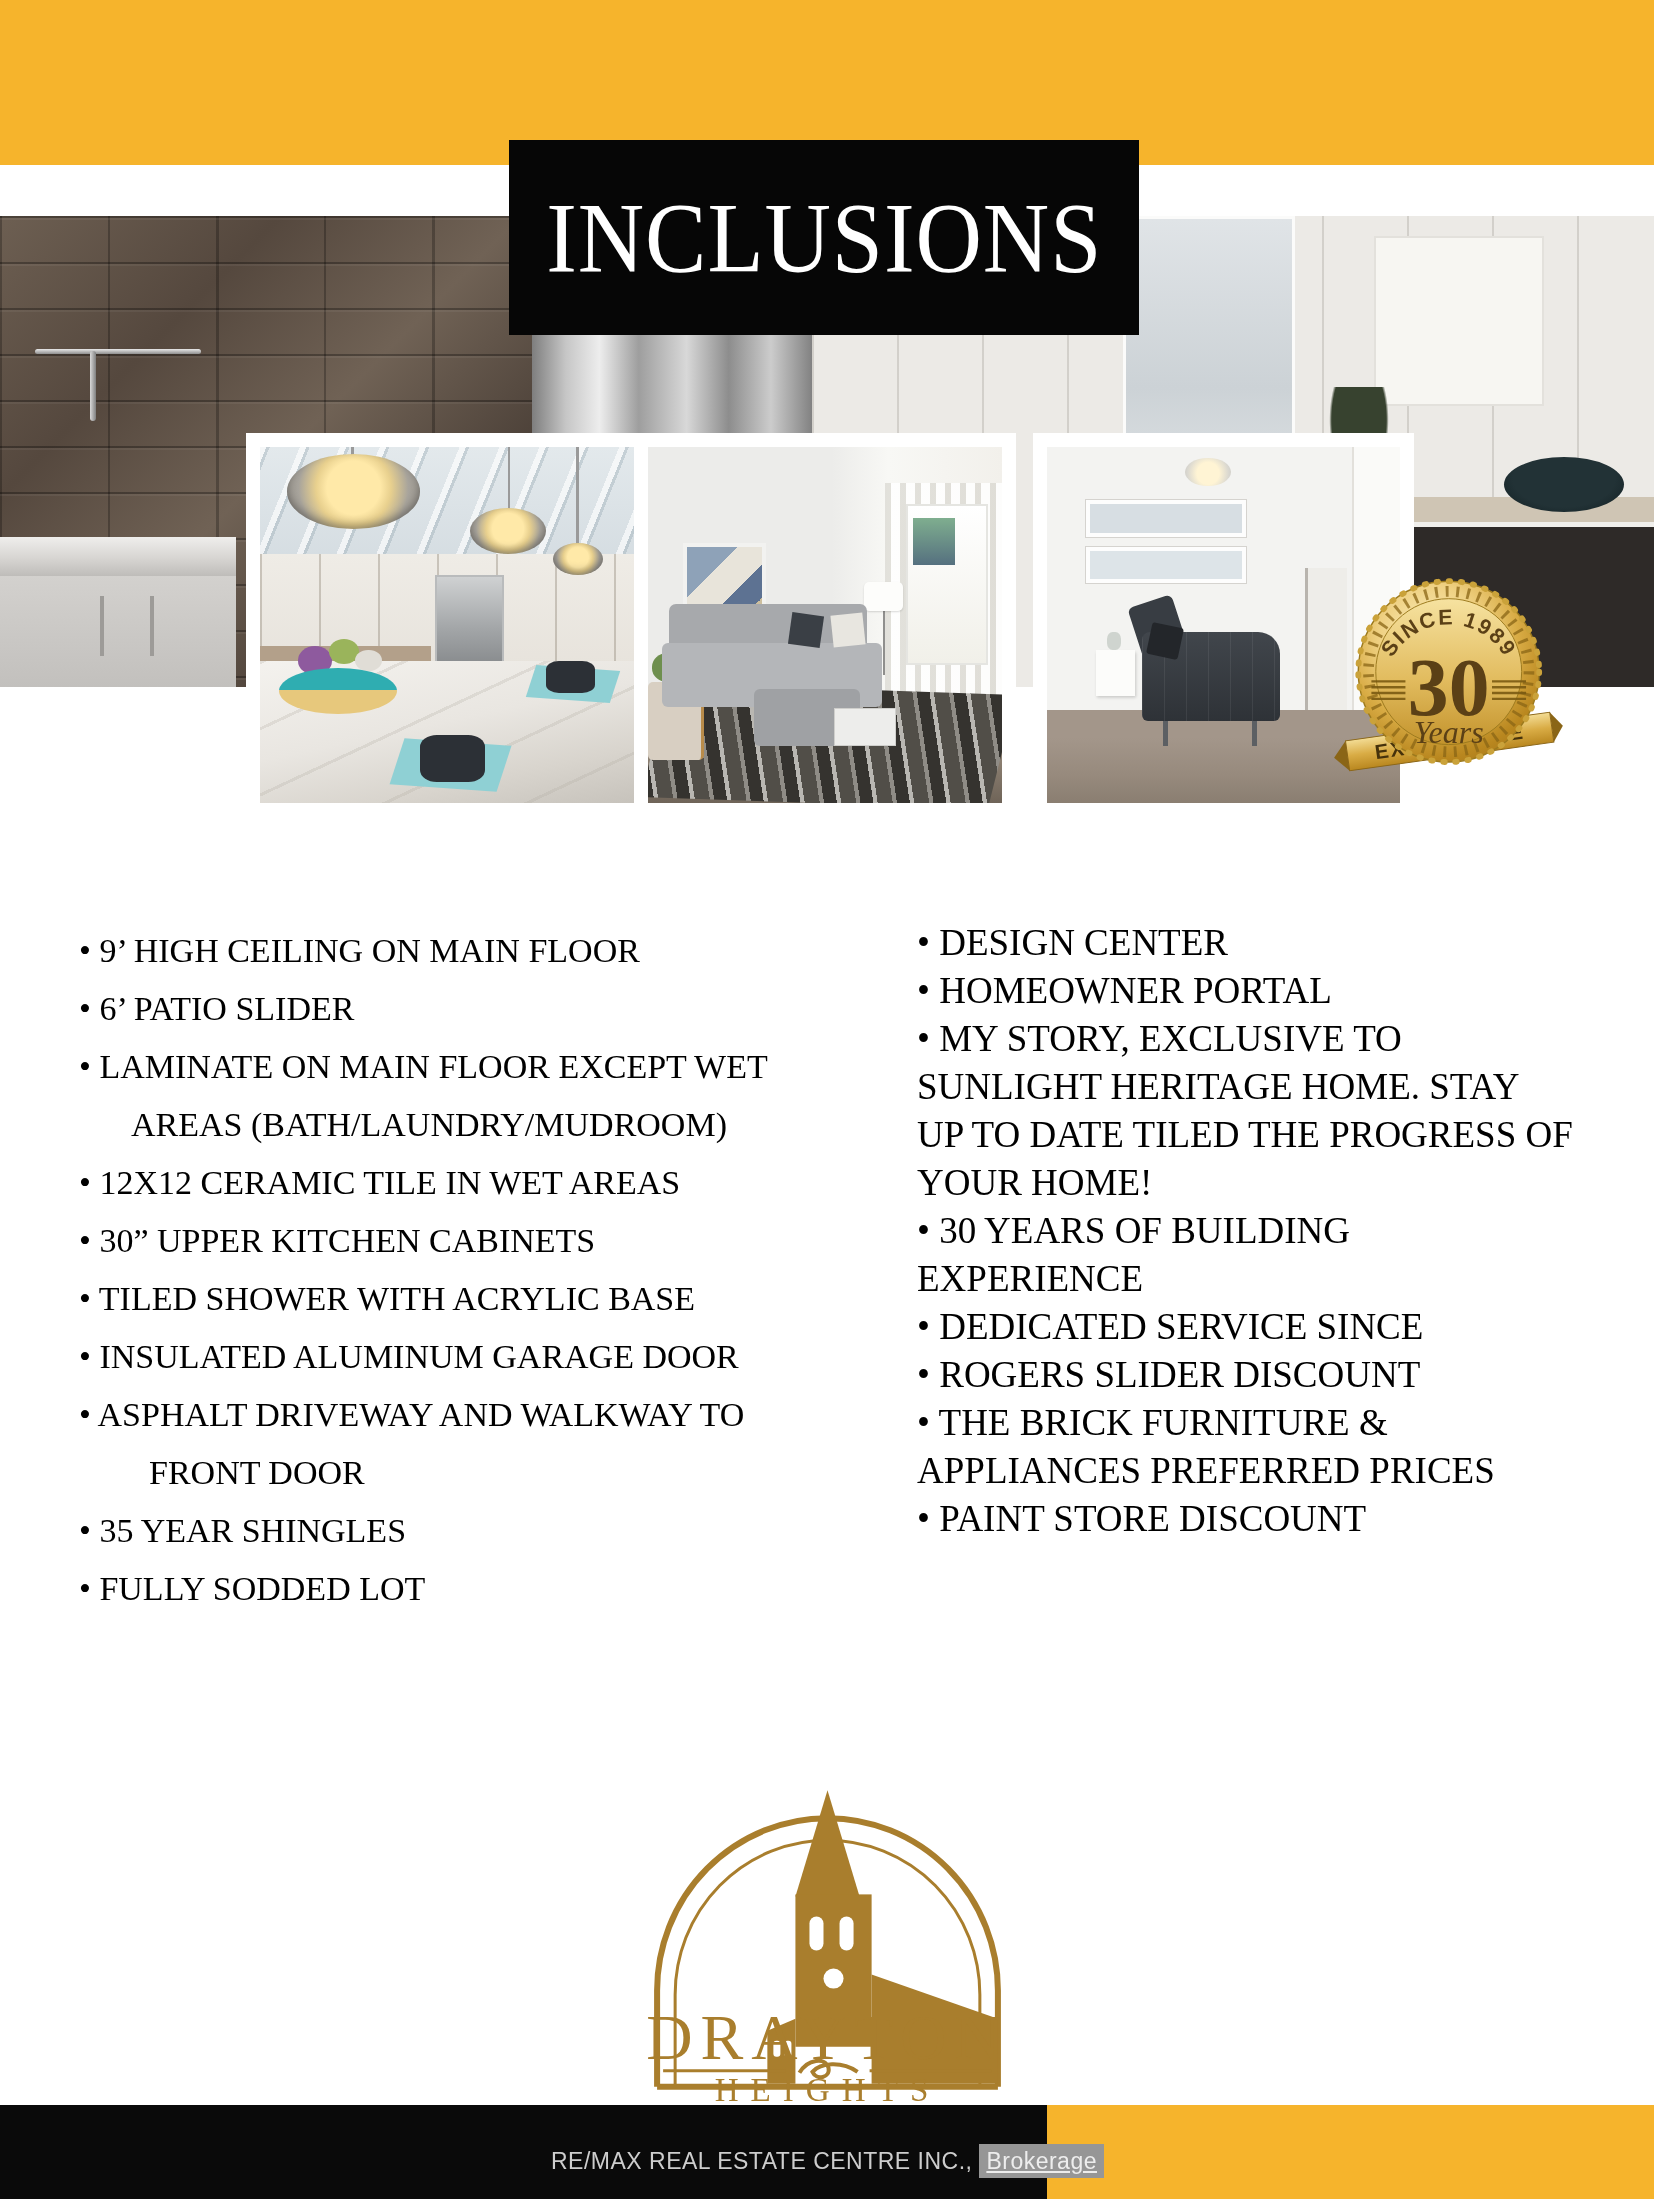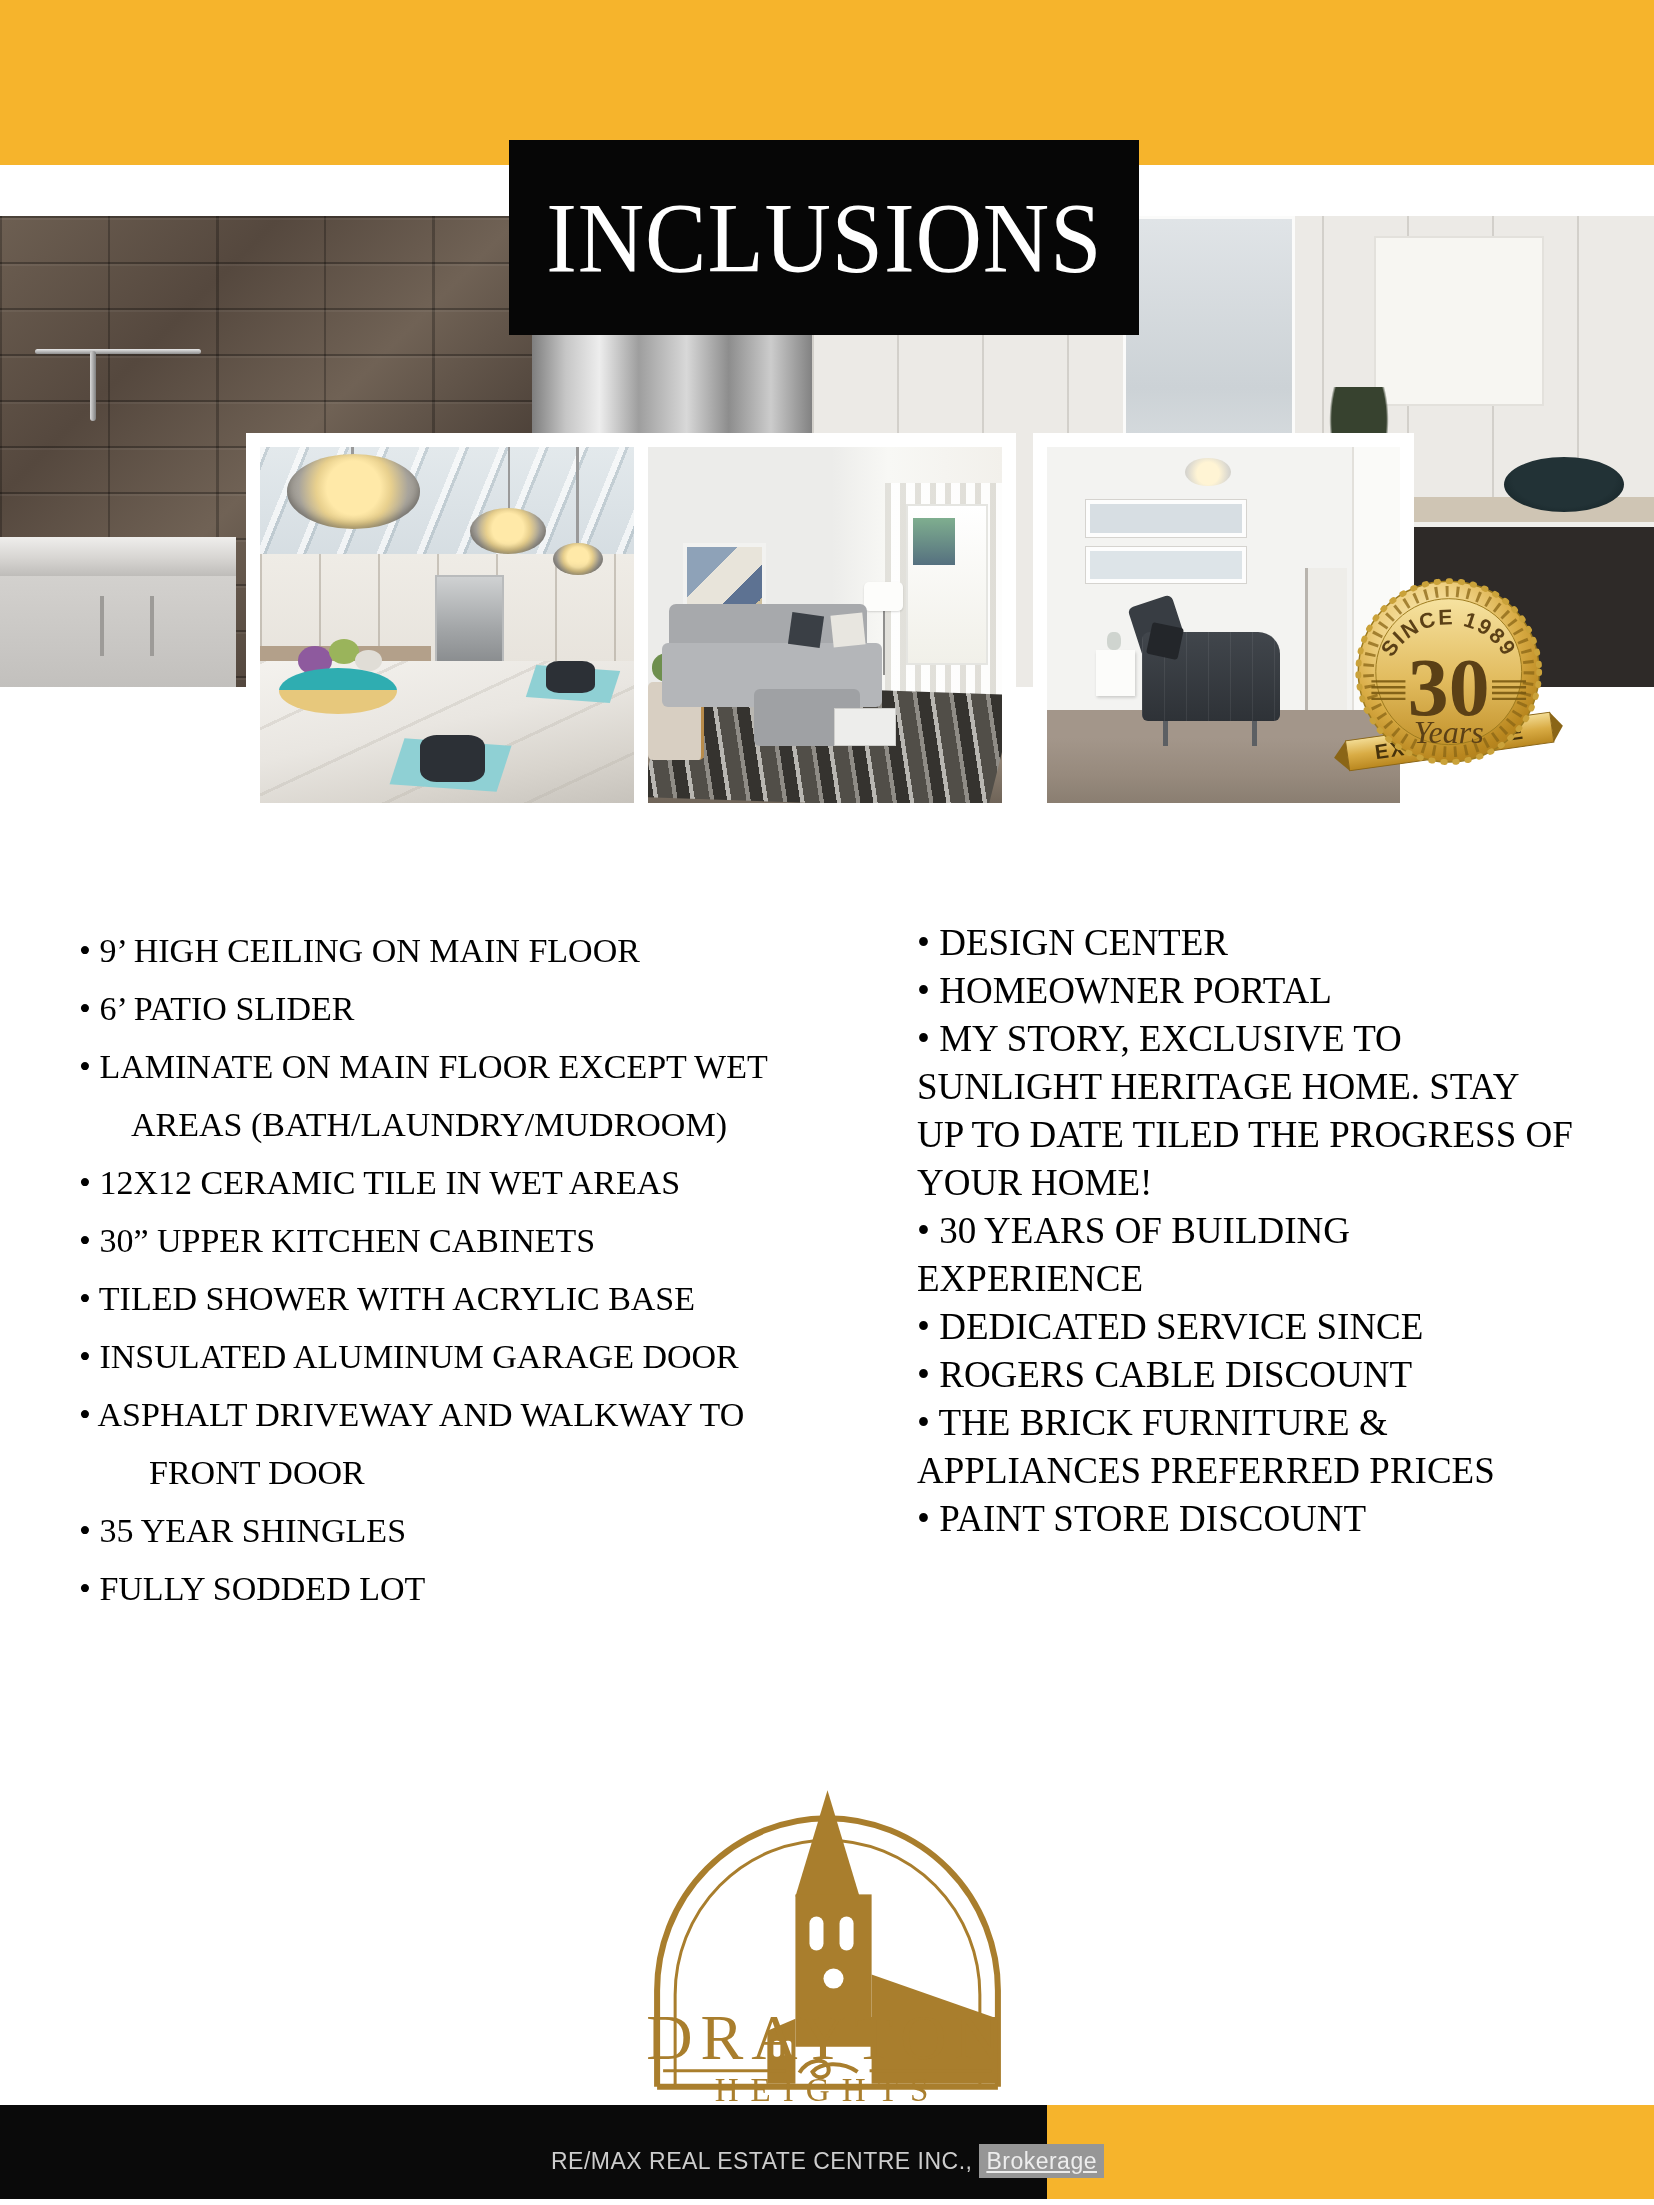--- a/index.html
+++ b/index.html
@@ -317,21 +317,21 @@
   <div class="features col-right">
       <div class="bullet-line">• DESIGN CENTER</div>
       <div class="bullet-line">• HOMEOWNER PORTAL</div>
       <div class="bullet-line">• MY STORY, EXCLUSIVE TO</div>
       <div class="bullet-line">SUNLIGHT HERITAGE HOME. STAY</div>
       <div class="bullet-line">UP TO DATE TILED THE PROGRESS OF</div>
       <div class="bullet-line">YOUR HOME!</div>
       <div class="bullet-line">• 30 YEARS OF BUILDING</div>
       <div class="bullet-line">EXPERIENCE</div>
       <div class="bullet-line">• DEDICATED SERVICE SINCE</div>
-      <div class="bullet-line">• ROGERS CABLE DISCOUNT</div>
+      <div class="bullet-line">• ROGERS SLIDER DISCOUNT</div>
       <div class="bullet-line">• THE BRICK FURNITURE &amp;</div>
       <div class="bullet-line">APPLIANCES PREFERRED PRICES</div>
       <div class="bullet-line">• PAINT STORE DISCOUNT</div>
     </div>
 
   <svg class="logo" viewBox="0 0 420 324">
     <g stroke="#A97E2D" fill="none">
       <path d="M40 308 L40 212 A170 172 0 0 1 380 212 L380 308" stroke-width="6"></path>
       <path d="M58 308 L58 216 A152 154 0 0 1 362 216 L362 308" stroke-width="3"></path>
       <line x1="40" y1="308" x2="380" y2="308" stroke-width="6"></line>

